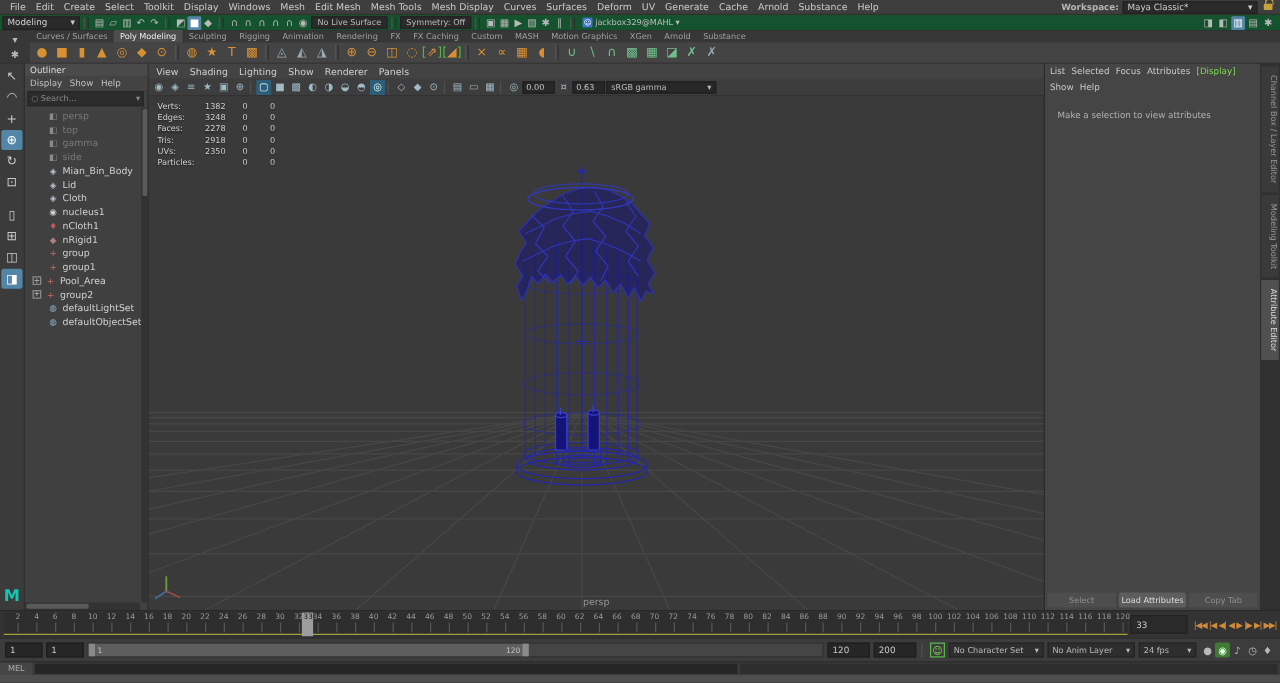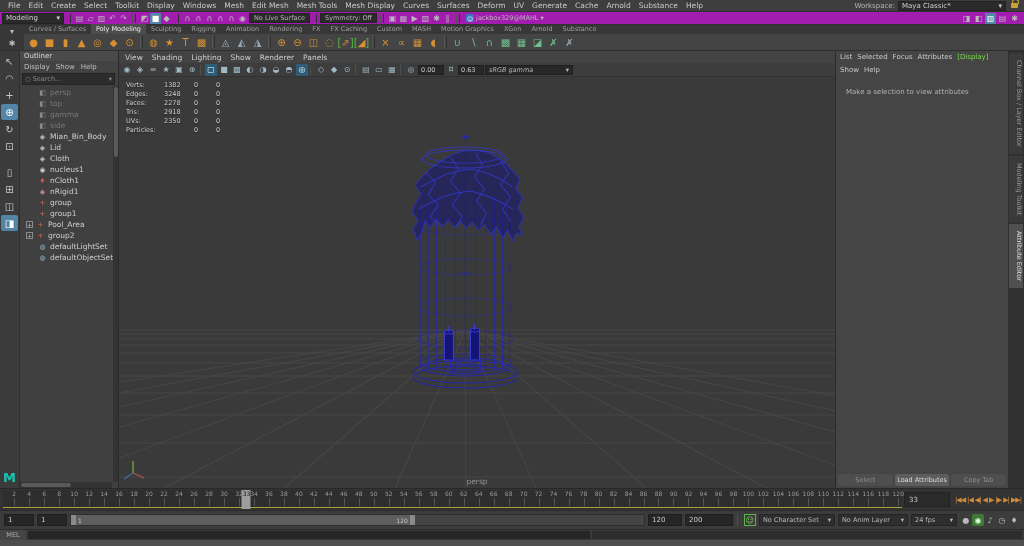--- a/index.html
+++ b/index.html
@@ -4,27 +4,27 @@
 <style>
   * { box-sizing:border-box; margin:0; padding:0; }
   html,body { width:1024px; height:546px; overflow:hidden; }
   body { background:#373737; font-family:"DejaVu Sans",sans-serif; color:#c8c8c8; font-size:8px; position:relative; }
   .row { display:flex; align-items:center; }
 
   
   #menubar { height:12px; background:#3e3e3e; border-bottom:1px solid #313131; display:flex; align-items:center; padding:0 4px; }
   .menu-item { padding:0 4px; font-size:7.5px; color:#c9c9c9; white-space:nowrap; cursor:default; }
   #workspace { margin-left:auto; display:flex; align-items:center; gap:3px; }
-  #workspace .lbl { font-size:7px; color:#b5b5b5; }
+  #workspace .lbl { font-size:7px; color:#b5b5b5;font-weight:bold; }
   .ws-select { background:#2a2a2a; border:1px solid #222; width:108px; height:10px; font-size:7px; color:#cfcfcf; padding:0 3px; display:flex; justify-content:space-between; align-items:center; }
   .lock { width:7px; height:5px; background:#c8a33a; border-radius:1px; position:relative; margin:0 2px; }
   .lock::before { content:""; position:absolute; top:-4px; left:1px; width:5px; height:4px; border:1px solid #c8a33a; border-bottom:none; border-radius:3px 3px 0 0; }
 
   
-  #statusline { height:13px; background:#a21caf; border-bottom:1px solid #313131; display:flex; align-items:center; gap:1px; padding:0 2px; }
+  #statusline { height:13px; background:#14532d; border-bottom:1px solid #313131; display:flex; align-items:center; gap:1px; padding:0 2px; }
   .menuset { background:#2a2a2a; border:1px solid #222; width:62px; height:11px; font-size:7px; color:#d0d0d0; padding:0 3px; display:flex; justify-content:space-between; align-items:center; }
   .sl-sep { width:4px; height:9px; border-left:1px solid #525252; border-right:1px solid #2e2e2e; margin:0 2px; }
   .ticon { width:11px; height:11px; display:flex; align-items:center; justify-content:center; font-size:8px; color:#b9b9b9; border-radius:1px; cursor:default; }
   .ticon.active { background:#5285a6; color:#fff; }
   .sl-field { background:#2a2a2a; border:1px solid #222; height:10px; font-size:6.5px; color:#b9b9b9; padding:0 4px; display:flex; align-items:center; white-space:nowrap; }
   .account { display:flex; align-items:center; gap:2px; font-size:6.5px; color:#bcbcbc; padding:0 3px; }
   .account .avatar { width:8px; height:8px; background:#3a74c2; border-radius:1px; color:#fff; font-size:6px; display:flex; align-items:center; justify-content:center; }
   #sl-right { margin-left:auto; display:flex; gap:1px; padding-right:2px; }
 
   
@@ -67,21 +67,21 @@
   .ol-hscroll { height:6px; background:#333; margin-right:6px; position:relative; }
   .ol-hthumb { position:absolute; left:1px; top:1px; height:4px; width:50px; background:#5a5a5a; border-radius:2px; }
 
   
   #viewport { flex:1; background:#3a3a3a; display:flex; flex-direction:column; position:relative; border-right:1px solid #2b2b2b; }
   .vp-menu { height:12px; background:#434343; display:flex; gap:9px; align-items:center; font-size:7.5px; color:#cecece; padding-left:6px; }
   .vp-toolbar { height:14px; background:#3d3d3d; border-bottom:1px solid #323232; display:flex; align-items:center; gap:1px; padding-left:2px; }
   .vp-ticon { width:12px; height:12px; display:flex; align-items:center; justify-content:center; font-size:8px; color:#9fb9c5; cursor:default; }
   .vp-ticon.active { background:#2e5d77; color:#dff; }
   .vp-field { background:#272727; border:1px solid #1f1f1f; height:10px; width:26px; font-size:6.5px; color:#c9c9c9; display:flex; align-items:center; padding:0 2px; }
-  .vp-cs { background:#272727; border:1px solid #1f1f1f; height:10px; width:88px; font-size:6.5px; color:#b9b9b9; display:flex; justify-content:space-between; align-items:flex-start; padding:0 3px;font-style:italic; }
+  .vp-cs { background:#272727; border:1px solid #1f1f1f; height:10px; width:88px; font-size:6.5px; color:#b9b9b9; display:flex; justify-content:space-between; align-items:flex-start; padding:0 3px; }
   .vp-sep { width:3px; height:10px; border-left:1px solid #4f4f4f; margin:0 1px; }
   #scene { flex:1; position:relative; }
   #scene svg { position:absolute; inset:0; width:100%; height:100%; }
   #hud { position:absolute; top:4px; left:7px; display:grid; grid-template-columns:38px 30px 22px 20px; row-gap:1px; font-size:6.5px; color:#cfcfcf; }
   #hud span { text-shadow:0 1px 1px #222; }
   #persp-label { position:absolute; bottom:2px; left:0; right:0; text-align:center; font-size:7.5px; color:#949494; }
 
   
   #attr { width:172px; background:#454545; display:flex; flex-direction:column; }
   .ae-menu { display:flex; flex-wrap:wrap; gap:5px; font-size:7px; color:#c9c9c9; padding:2px 4px; }
@@ -720,21 +720,21 @@
   <div class="rs-input" style="width:30px">1</div>
   <div class="rs-track">
     <div class="rs-bar" id="rs-bar" style="width: 60%;">
       <span class="rs-handle"></span>
       <span style="margin-left:2px; margin-right:auto;">1</span>
       <span style="margin-right:2px;">120</span>
       <span class="rs-handle"></span>
     </div>
   </div>
   <div class="rs-input" style="width:34px">120</div>
-  <div class="rs-input" style="width:48px">200</div>
+  <div class="rs-input" style="width:34px">200</div>
   <div class="rs-sep"></div>
   <div id="rs-char-icon">
       <div class="rs-icon green">☺</div>
     </div>
   <div class="rs-select" style="width:76px">
     <span>No Character Set</span>
       <span>▾</span>
   </div>
   <div class="rs-select" style="width:70px">
     <span>No Anim Layer</span>

